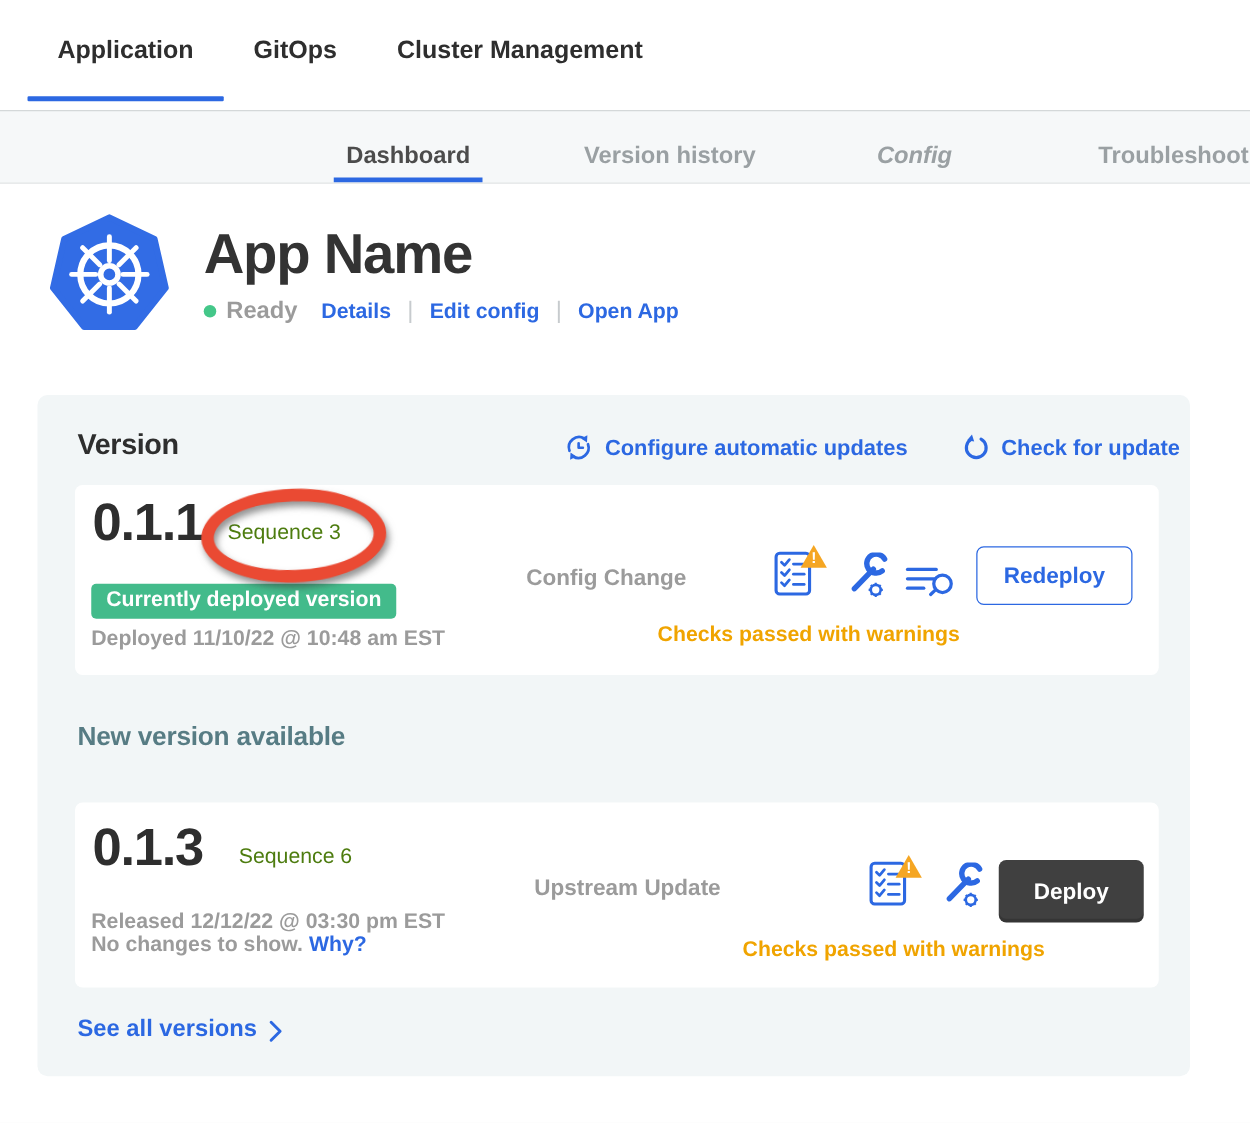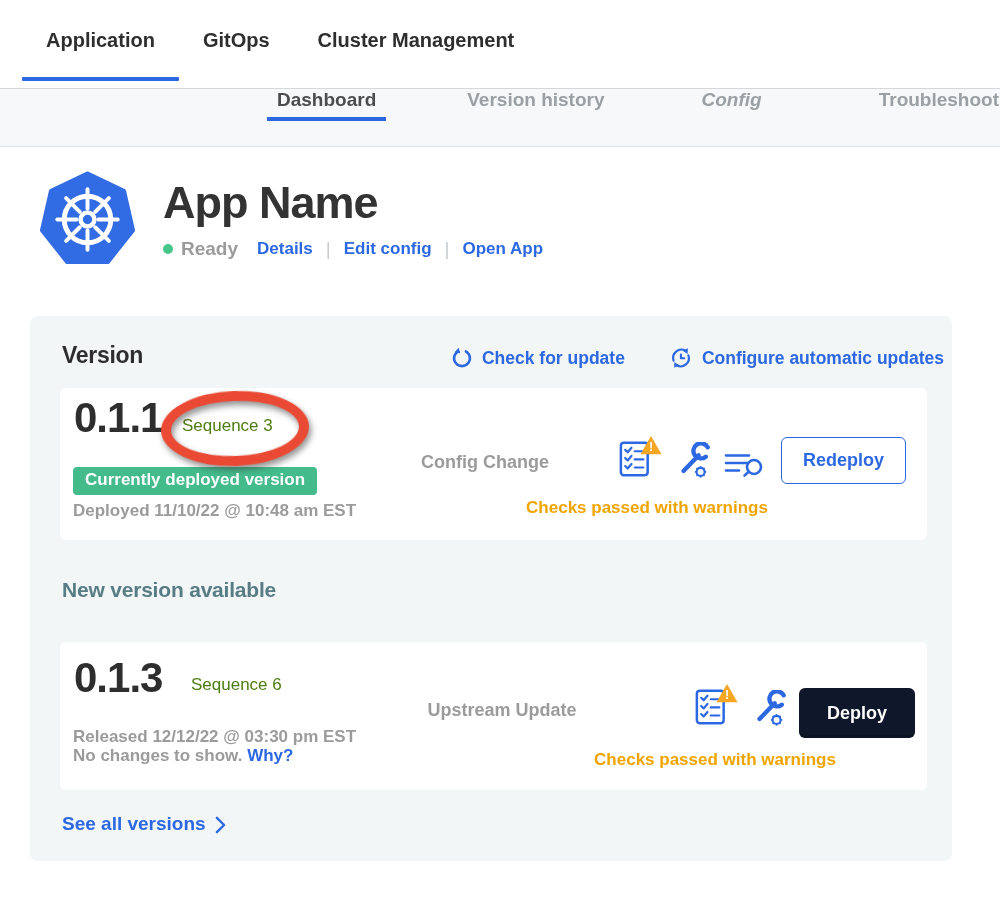--- a/index.html
+++ b/index.html
@@ -10,21 +10,21 @@
   
   .topnav { height:88px; display:flex; align-items:stretch; background:#fff; }
   .topnav .tab { position:relative; display:flex; align-items:center; padding:0 24px 8px;
     font-size:20px; font-weight:700; color:#2e2e2e; cursor:pointer; white-space:nowrap;justify-content:flex-end; }
   .topnav .tab:first-child { margin-left:22px; }
   .topnav .tab.active::after { content:""; position:absolute; left:0; right:0; bottom:7px;
     height:4px; background:#2c68e2; border-radius:1px; }
 
   
   .subnav { height:59px; background:#f6f8f9; border-top:1px solid #d4d8d9;
-    border-bottom:1px solid #e2e5e6; display:flex; align-items:flex-start;
+    border-bottom:1px solid #e2e5e6; display:flex; align-items:flex-end;
     padding-left:267px; overflow:hidden; white-space:nowrap; }
   .subnav .tab { position:relative; display:flex; align-items:flex-end; padding:0 10px 10px;
     font-size:19px; font-weight:700; color:#9aa0a3; cursor:pointer; }
   .subnav .tab.t1 { margin-right:71px; }
   .subnav .tab.t2 { margin-right:77px; }
   .subnav .tab.t3 { margin-right:97px;font-style:italic; }
   .subnav .tab.active { color:#4c4c4c; }
   .subnav .tab.active::after { content:""; position:absolute; left:0; right:0; bottom:0;
     height:4px; background:#2c68e2; }
 
@@ -73,21 +73,21 @@
   .icons-row { position:absolute; display:flex; align-items:flex-end; gap:13px; color:#2c68e2; }
   .card1 .icons-row { left:558px; top:46px; }
   .card2 .icons-row { left:634px; top:40px; }
   .icons-row svg { display:block; cursor:pointer; }
 
   .btn { position:absolute; border-radius:6px; font-size:18px; font-weight:700;
     display:flex; align-items:center; justify-content:center; cursor:pointer;
     font-family:"Liberation Sans", sans-serif; }
   .btn-outline { left:721px; top:49px; width:125px; height:47px; background:#fff;
     border:1px solid #2c68e2; color:#2c68e2; }
-  .btn-primary { left:739px; top:46px; width:116px; height:50px; background:#0f172a;
+  .btn-primary { left:739px; top:46px; width:116px; height:50px; background:#404040;
     border:none; color:#fff; box-shadow:inset 0 -3px 0 rgba(0,0,0,0.16);text-align:right; }
 
   .checks-text { position:absolute; font-size:17px; font-weight:700; color:#f0a400;
     text-align:center; white-space:nowrap; }
   .card1 .checks-text { left:437px; width:300px; top:110px; }
   .card2 .checks-text { left:505px; width:300px; top:108px; }
 
   .new-version-heading { position:absolute; left:32px; top:262px; font-size:21px;
     font-weight:700; color:#577c84; letter-spacing:-0.2px; }
   .see-all { position:absolute; left:32px; top:497px; display:flex; align-items:center;
@@ -159,35 +159,35 @@
         <a class="hlink">Open App</a>
       </div>
     </div>
   </header>
 
   <section class="version-panel">
     <h2 class="panel-title">Version</h2>
 
     <div class="panel-actions">
       <div class="panel-action">
-        <svg width="22" height="22" viewBox="0 0 20 20">
-          <path d="M13.5 3.9 A 7.2 7.2 0 1 1 6.5 3.9" fill="none" stroke="currentColor" stroke-width="2.3" stroke-linecap="round"></path>
-          <polygon points="6.9,0.6 8.5,5.6 3.3,4.7" fill="currentColor"></polygon>
-        </svg>
-        <span>Check for update</span>
-      </div>
-      <div class="panel-action">
         <svg width="24" height="24" viewBox="0 0 24 24">
           <path d="M4.6 14.6 A 8.2 8.2 0 0 1 16.5 4.8" fill="none" stroke="currentColor" stroke-width="2.2" stroke-linecap="round"></path>
           <polygon points="18.9,2.2 18.6,8.0 13.9,4.8" fill="currentColor"></polygon>
           <path d="M19.4 9.4 A 8.2 8.2 0 0 1 7.5 19.2" fill="none" stroke="currentColor" stroke-width="2.2" stroke-linecap="round"></path>
           <polygon points="5.1,21.8 5.4,16.0 10.1,19.2" fill="currentColor"></polygon>
           <path d="M11.9 8.6 L11.9 12.2 L15.3 12.2" fill="none" stroke="currentColor" stroke-width="2.1" stroke-linecap="round" stroke-linejoin="round"></path>
         </svg>
         <span>Configure automatic updates</span>
+      </div>
+      <div class="panel-action">
+        <svg width="22" height="22" viewBox="0 0 20 20">
+          <path d="M13.5 3.9 A 7.2 7.2 0 1 1 6.5 3.9" fill="none" stroke="currentColor" stroke-width="2.3" stroke-linecap="round"></path>
+          <polygon points="6.9,0.6 8.5,5.6 3.3,4.7" fill="currentColor"></polygon>
+        </svg>
+        <span>Check for update</span>
       </div>
     </div>
 
     <div class="card card1">
       <div class="ver-num">0.1.1</div>
       <div class="ver-seq">Sequence 3</div>
       <div class="deploy-badge">Currently deployed version</div>
       <div class="meta-line deployed-date">Deployed 11/10/22 @ 10:48 am EST</div>
       <div class="source-label">Config Change</div>
 

